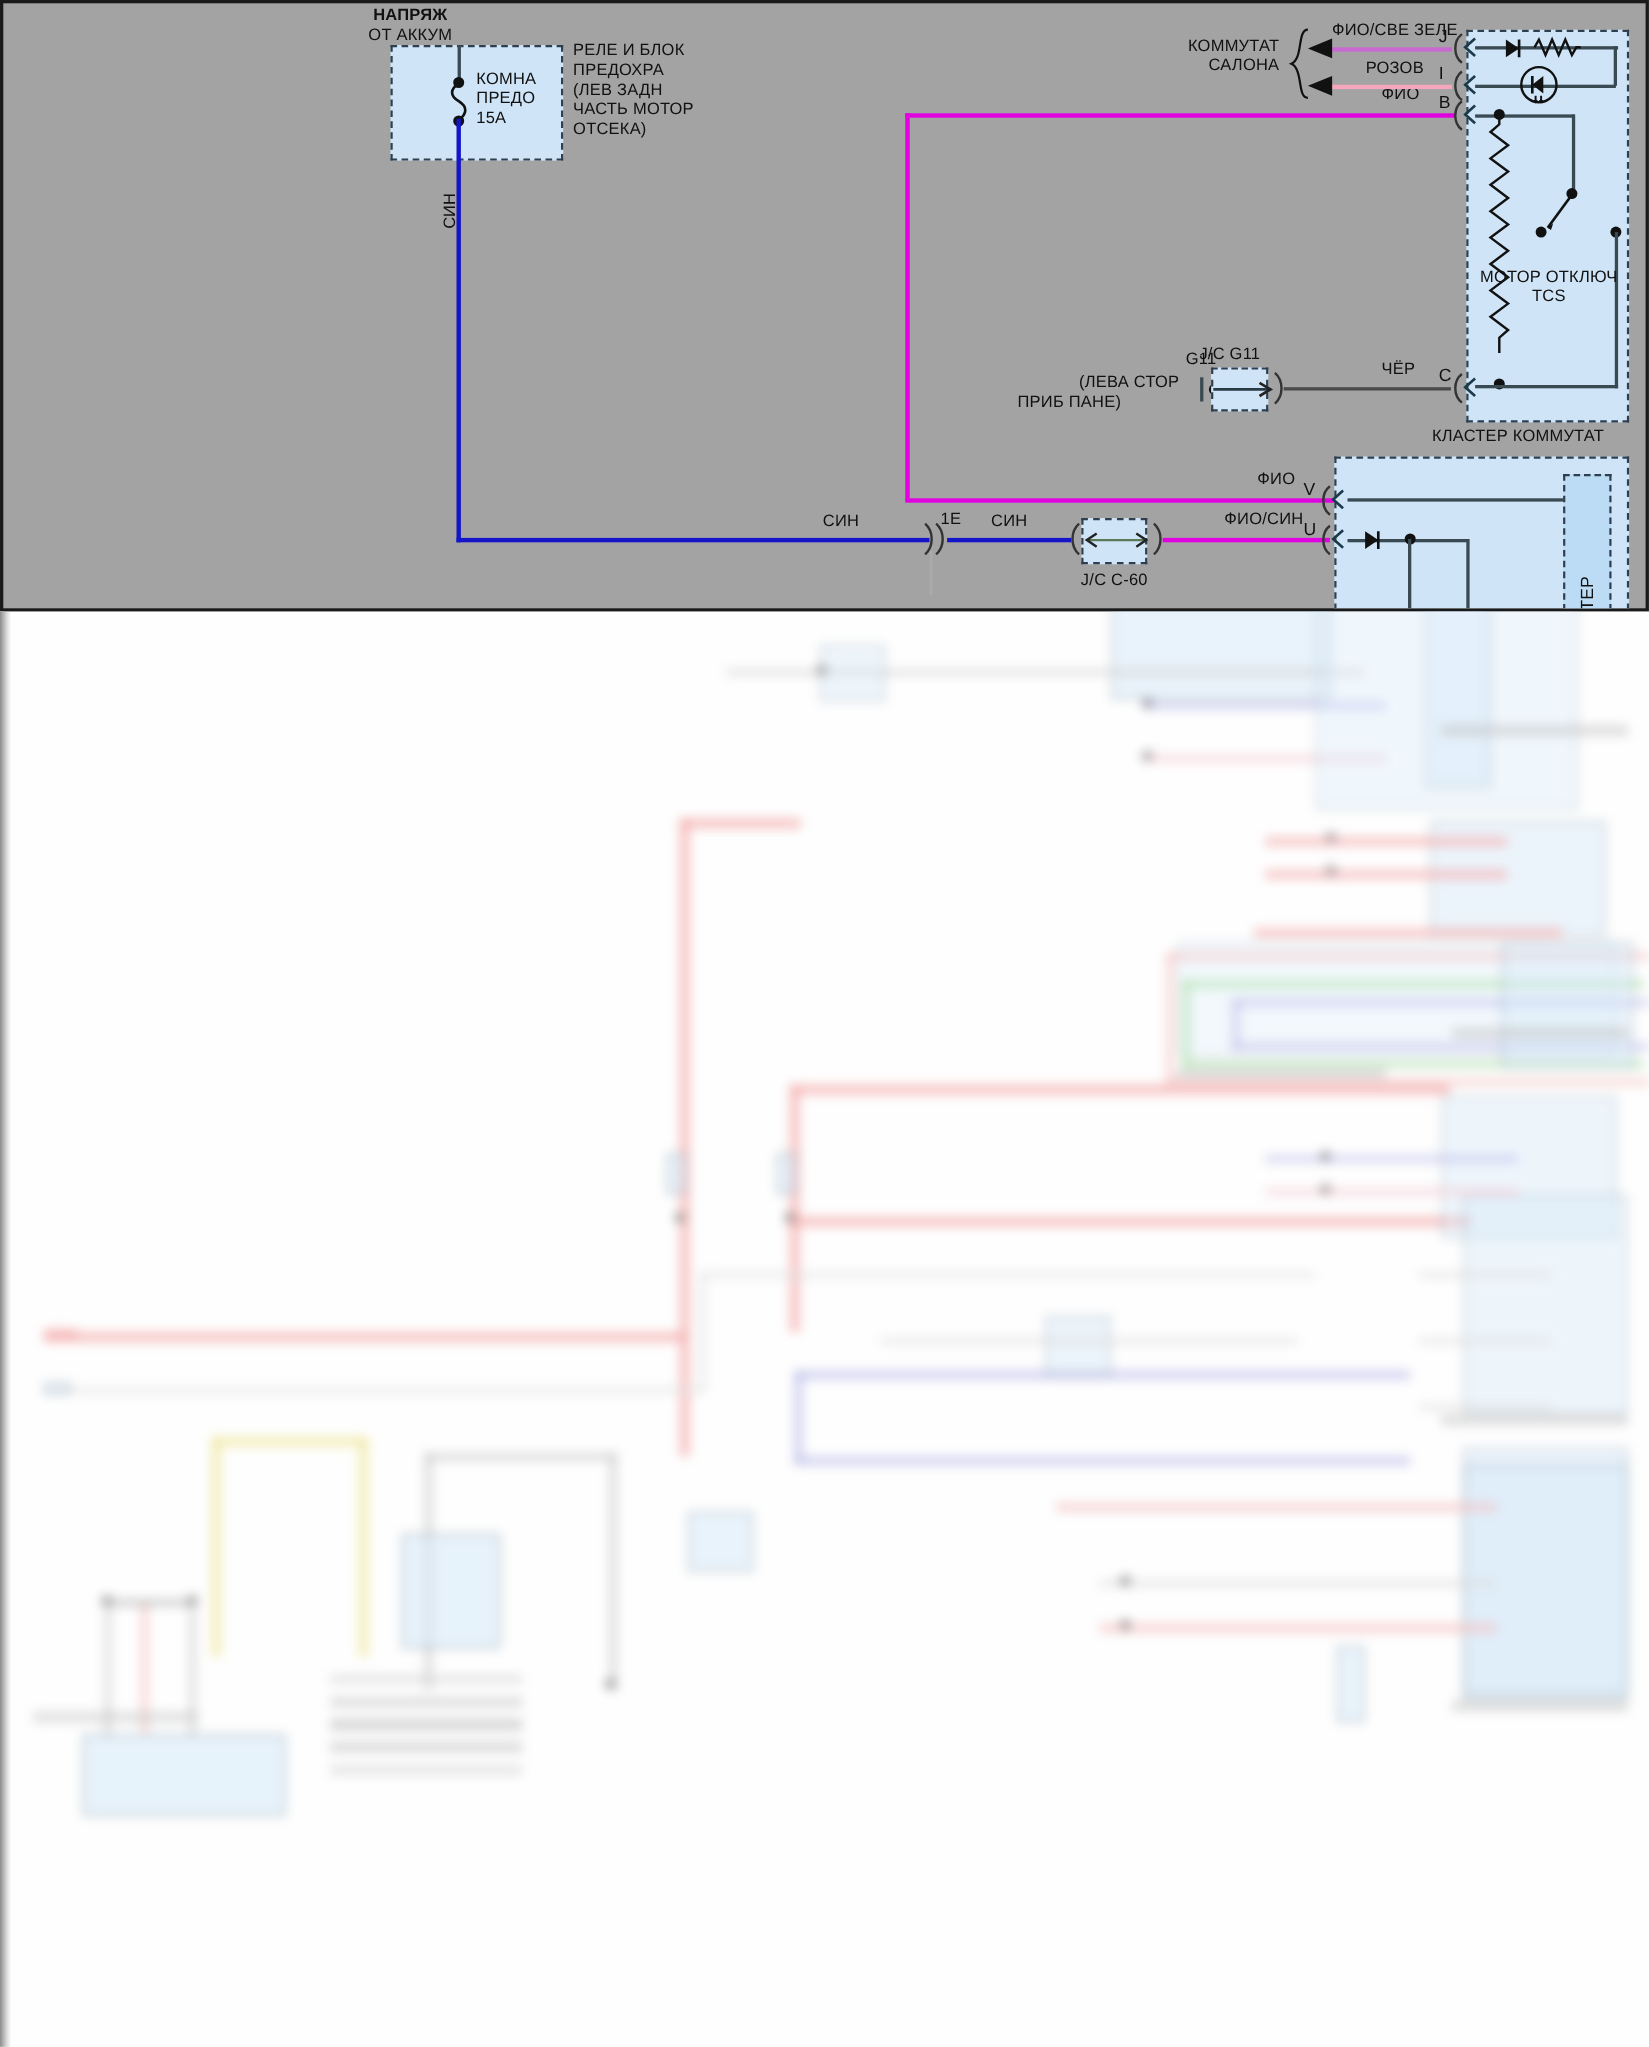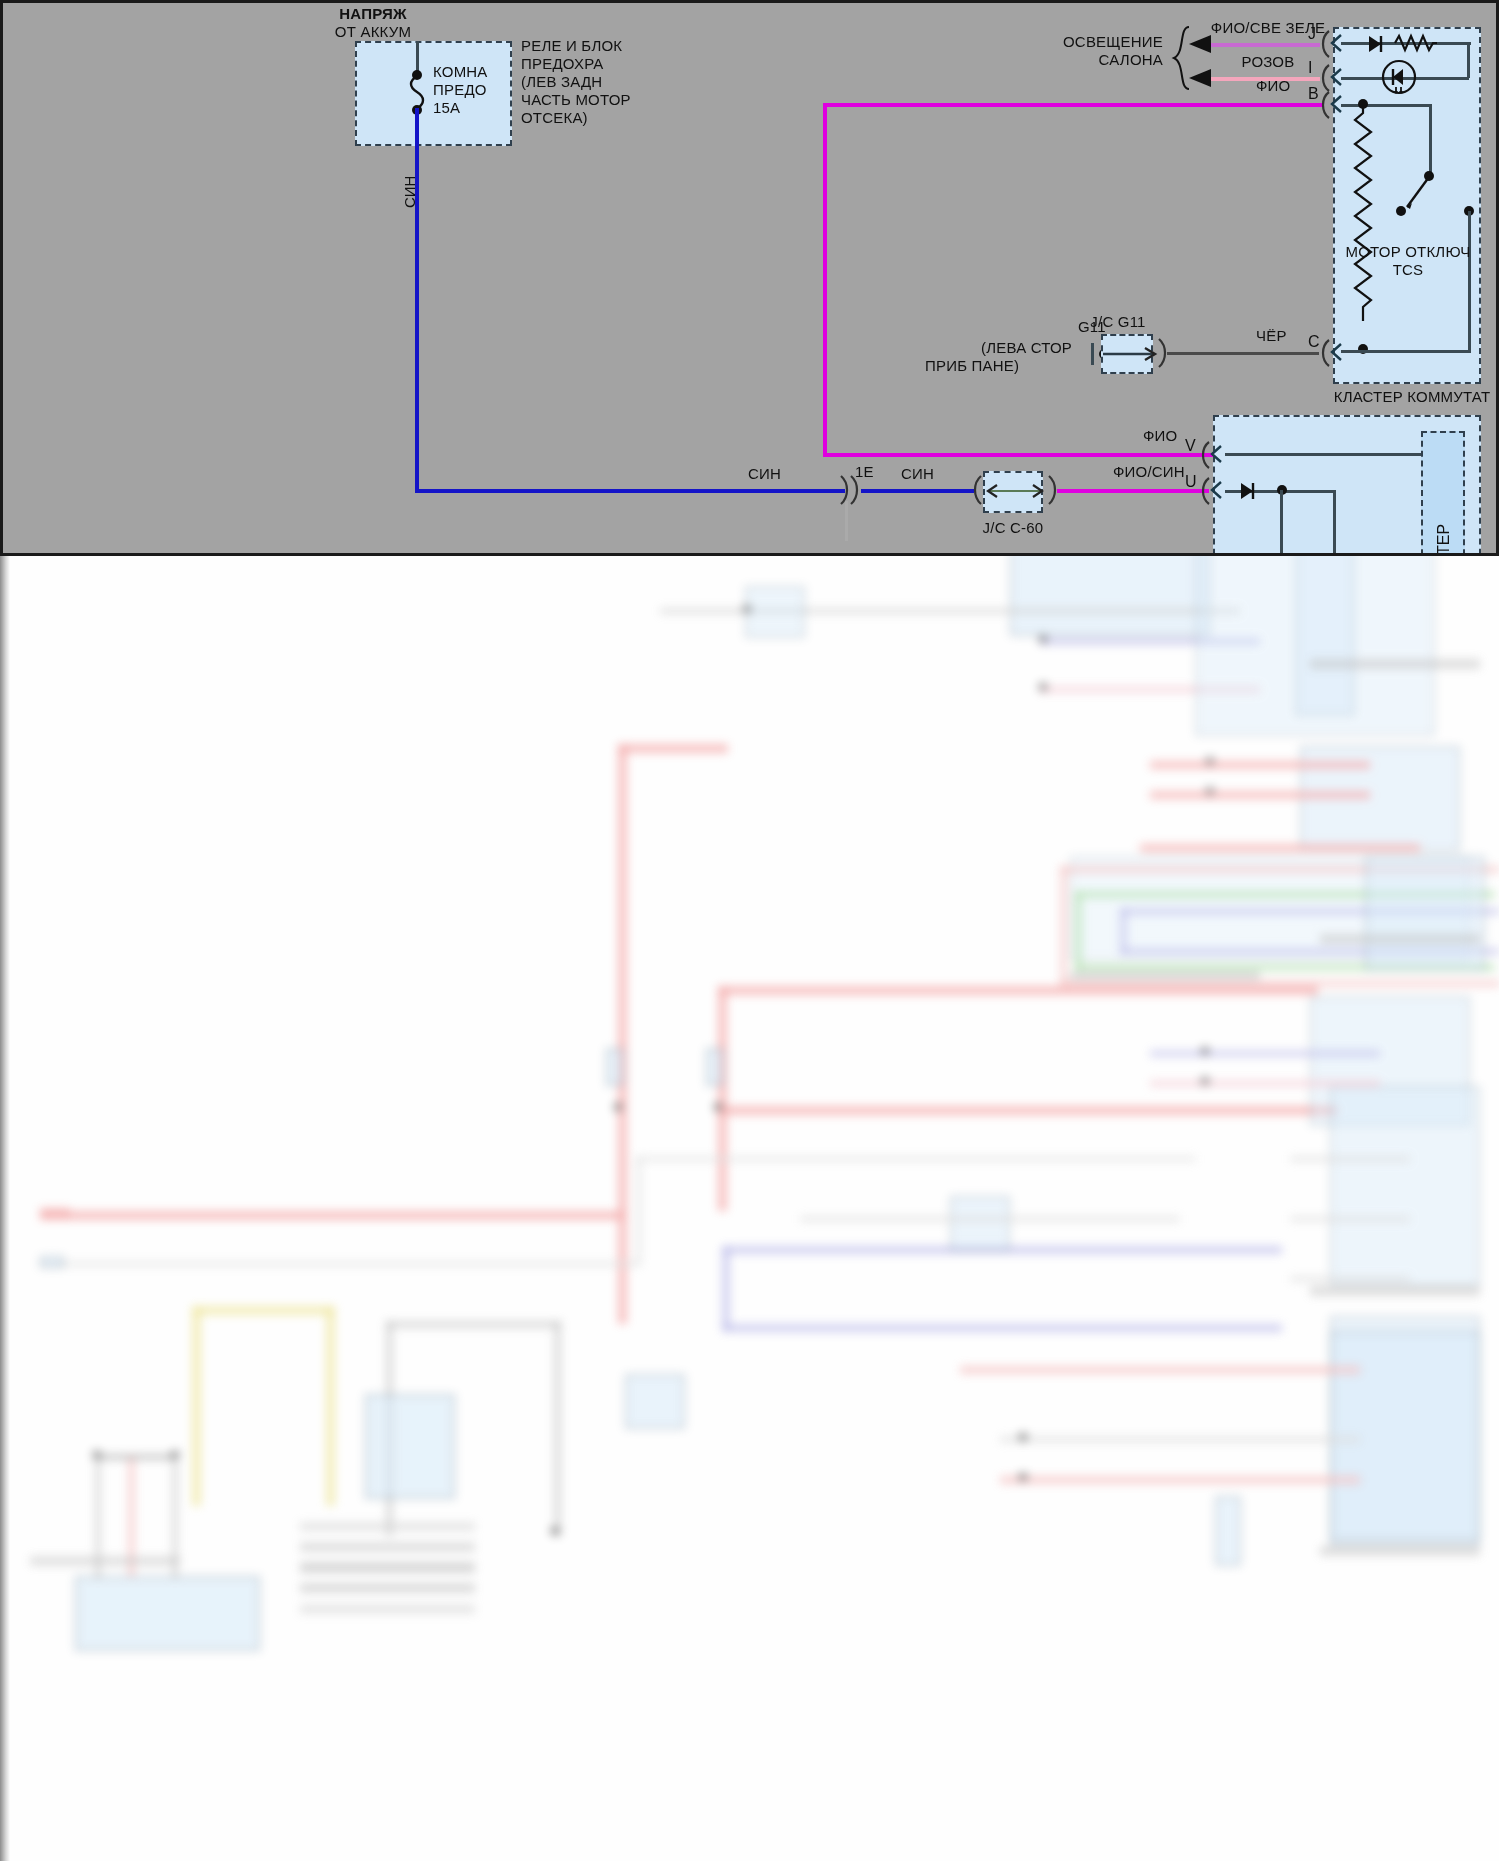--- a/index.html
+++ b/index.html
@@ -104,21 +104,21 @@
 
     <div class="hw c-magenta" style="left:1054px;top:486px;width:152px;"></div>
     <div class="lbl" style="left:1110px;top:460px;">ФИО/СИН</div>
 
     <div class="hw c-magenta" style="left:820px;top:450px;width:390px;"></div>
     <div class="vw c-magenta" style="left:820px;top:100px;height:352px;"></div>
     <div class="hw c-magenta" style="left:820px;top:100px;width:500px;"></div>
     <div class="lbl" style="left:1140px;top:424px;">ФИО</div>
     <div class="lbl" style="left:1253px;top:74px;">ФИО</div>
 
-    <div class="lbl r" style="left:1000px;top:30px;width:160px;">ОСВЕЩЕНИЕ</div>
+    <div class="lbl r" style="left:1000px;top:30px;width:160px;">КОММУТАТ</div>
     <div class="lbl r" style="left:1000px;top:48px;width:160px;">САЛОНА</div>
 
     <svg width="22" height="66" style="left:1168px;top:22px;">
       <path d="M18 2 C 8 2, 14 28, 3 33 C 14 38, 8 64, 18 64" fill="none" stroke="#111" stroke-width="2"></path>
     </svg>
 
     <div class="hw c-violetgreen" style="left:1202px;top:40px;width:115px;"></div>
     <svg width="26" height="20" style="left:1184px;top:31px;">
       <path d="M24 1 L 2 10 L 24 19 Z" fill="#111"></path>
     </svg>
@@ -192,21 +192,21 @@
       <path d="M44 2 L 54 8 L 44 14" fill="none" stroke="#222" stroke-width="2.4"></path>
     </svg>
     <svg width="18" height="34" style="left:1150px;top:334px;">
       <path d="M6 2 C 14 9, 14 23, 6 30" fill="none" stroke="#333" stroke-width="2.2"></path>
     </svg>
 
     <div class="hw c-black" style="left:1164px;top:349px;width:152px;height:3px;"></div>
     <div class="lbl" style="left:1253px;top:324px;">ЧЁР</div>
 
     <div class="box" style="left:1330px;top:24px;width:148px;height:357px;"></div>
-    <div class="lbl c" style="left:1324px;top:385px;width:170px;">КЛАСТЕР КОММУТАТ</div>
+    <div class="lbl c" style="left:1292px;top:385px;width:170px;">КЛАСТЕР КОММУТАТ</div>
 
     <div class="pin" style="left:1305px;top:22px;">J</div>
     <svg width="22" height="30" style="left:1318px;top:26px;">
       <path d="M8 2 C 0 8, 0 22, 8 28" fill="none" stroke="#333" stroke-width="2.2"></path>
       <path d="M20 6 L 11 14 L 20 22" fill="none" stroke="#1b3a4a" stroke-width="2.4"></path>
     </svg>
 
     <div class="pin" style="left:1305px;top:56px;">I</div>
     <svg width="22" height="30" style="left:1318px;top:60px;">
       <path d="M8 2 C 0 8, 0 22, 8 28" fill="none" stroke="#333" stroke-width="2.2"></path>

